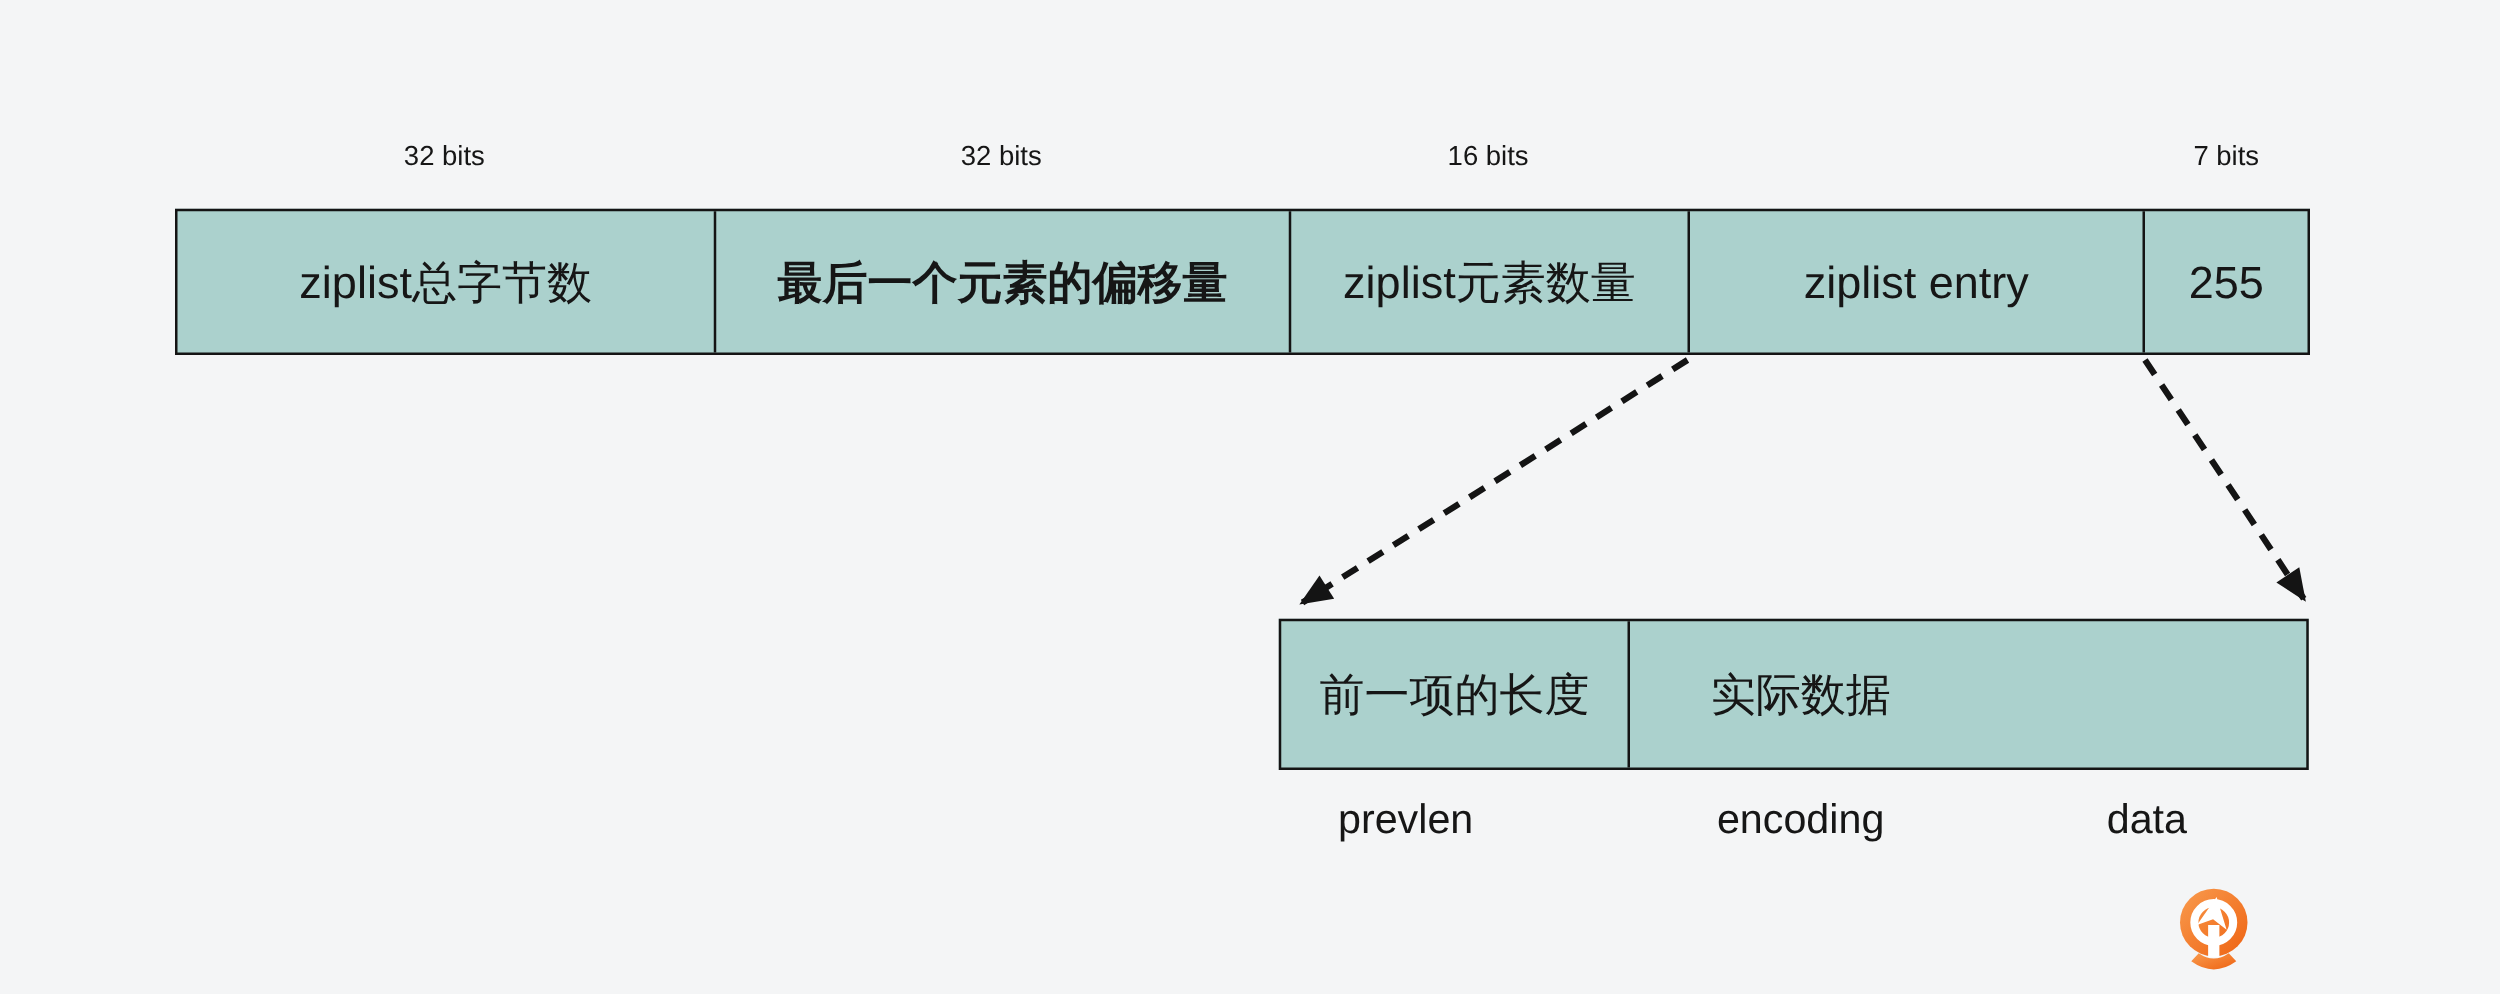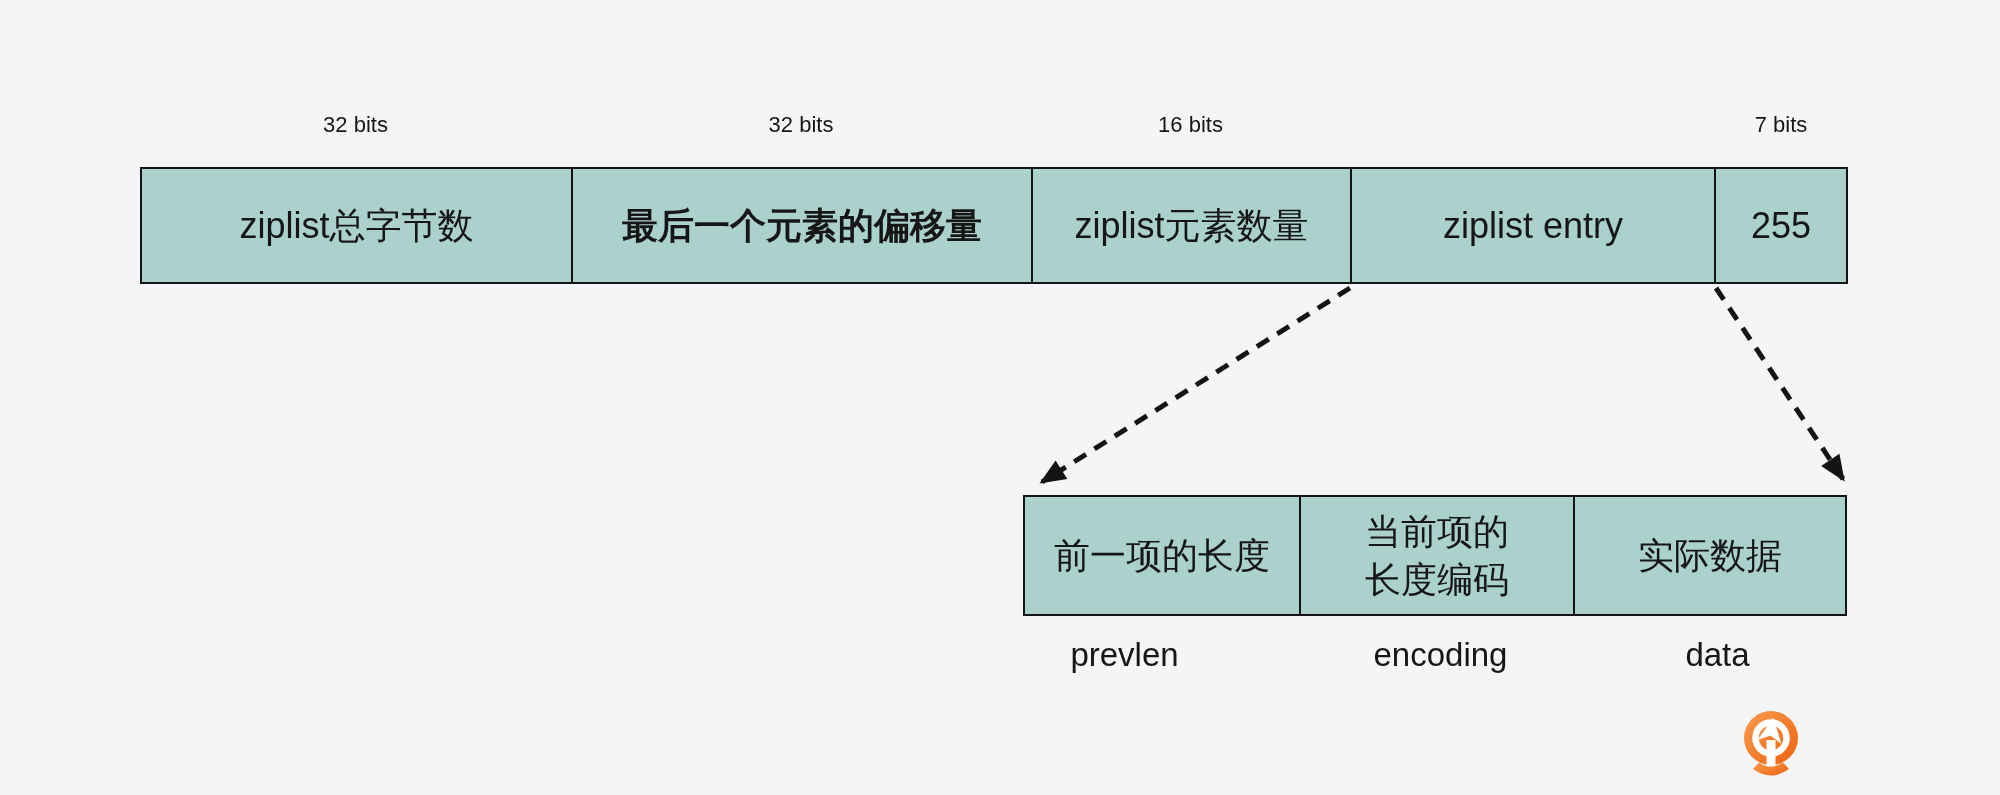--- a/index.html
+++ b/index.html
@@ -135,24 +135,20 @@
       </marker>
     </defs>
     <line x1="1350" y1="288" x2="1042" y2="482" stroke="#141414" stroke-width="5" stroke-dasharray="14 10" marker-end="url(#ah)"></line>
     <line x1="1716" y1="288" x2="1843" y2="479" stroke="#141414" stroke-width="5" stroke-dasharray="14 10" marker-end="url(#ah)"></line>
   </svg>
 
   <div class="row bottom">
     <div class="cell e0">
       <span>前一项的长度</span>
     </div>
-    <div class="cell e1">
-      <span>当前项的</span>
-      <span>长度编码</span>
-    </div>
     <div class="cell e2">
       <span>实际数据</span>
     </div>
   </div>
 
   <div class="sub s0">prevlen</div>
   <div class="sub s1">encoding</div>
   <div class="sub s2">data</div>
 
   <div class="logo">

